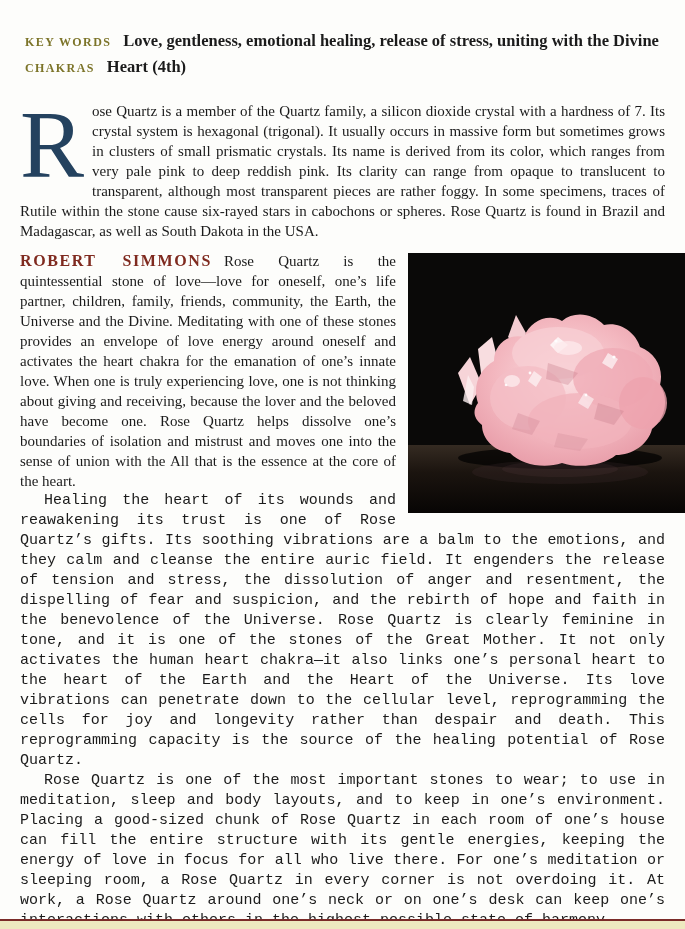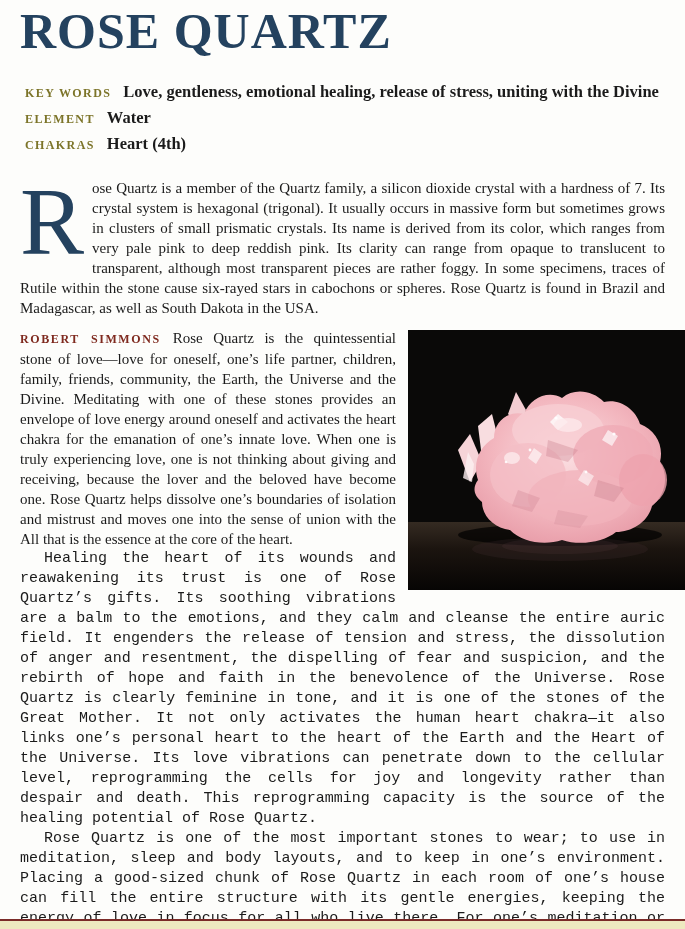--- a/index.html
+++ b/index.html
@@ -57,46 +57,42 @@
   .photo-wrap {
     float:right;
     width:277px; height:260px;
     margin:2px -20px 14px 12px;
     background:#000;
   }
   .photo-wrap svg { display:block; }
   .author {
     color:var(--author,#7f2a1f);
     font-weight:bold;
-    font-size:12px;
+    font-size:16px;
     letter-spacing:1.6px;
     margin-right:12px;
   }
   .body-para { text-indent:24px;font-family:Liberation Mono, monospace; }
   .footer-band {
     position:absolute;
     left:0; right:0; bottom:0;
     height:8px;
     background:var(--footer_band,#eee9c0);
     border-top:2px solid var(--footer_line,#7b2b28);
   }
 </style>
 </head>
 <body>
 
 <div class="page">
 
-  <h1 class="title">ROSE QUARTZ</h1>
 
   <div class="props">
     <div class="prop">
       <span class="prop-label">KEY WORDS</span><span class="prop-value">Love, gentleness, emotional healing, release of stress, uniting with the Divine</span>
-    </div>
-    <div class="prop">
-      <span class="prop-label">ELEMENT</span><span class="prop-value">Water</span>
     </div>
     <div class="prop">
       <span class="prop-label">CHAKRAS</span><span class="prop-value">Heart (4th)</span>
     </div>
   </div>
 
   <p class="intro">
     <span class="dropcap">R</span><span>ose Quartz is a member of the Quartz family, a silicon dioxide crystal with a hardness of 7. Its crystal system is hexagonal (trigonal). It usually occurs in massive form but sometimes grows in clusters of small prismatic crystals. Its name is derived from its color, which ranges from very pale pink to deep reddish pink. Its clarity can range from opaque to translucent to transparent, although most transparent pieces are rather foggy. In some specimens, traces of Rutile within the stone cause six-rayed stars in cabochons or spheres. Rose Quartz is found in Brazil and Madagascar, as well as South Dakota in the USA.</span>
   </p>
 

